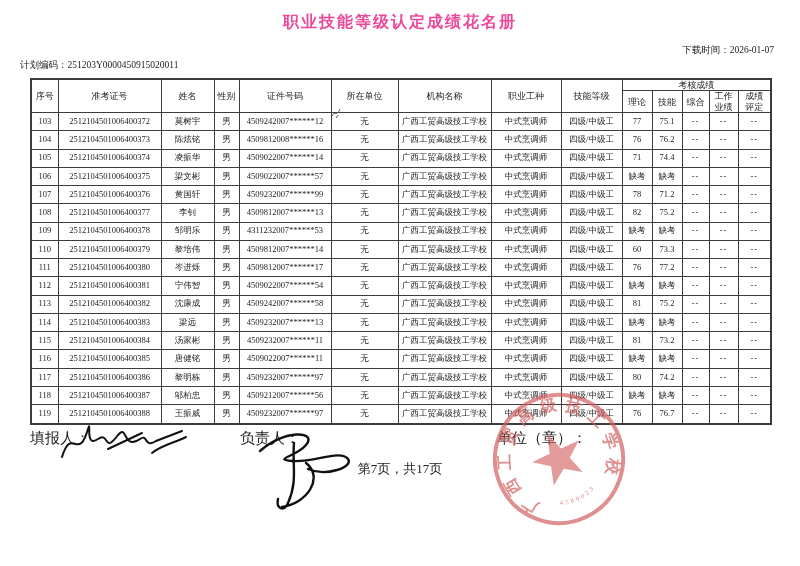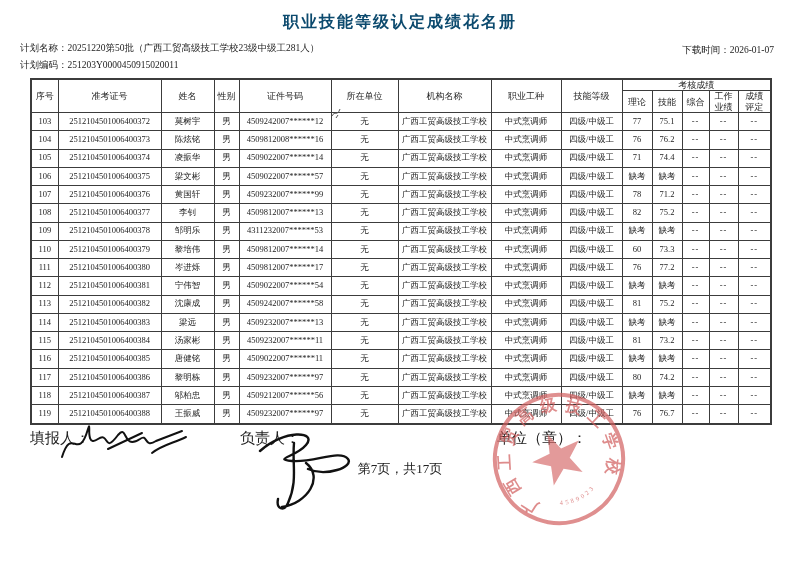--- a/index.html
+++ b/index.html
@@ -2,21 +2,21 @@
 <html><head>
 <meta charset="utf-8">
 <style>
   html,body{margin:0;padding:0;background:#888;}
   .page{
     position:relative;width:800px;height:566px;background:#ffffff;overflow:hidden;
     font-family:"Liberation Serif","DejaVu Serif",serif;color:#1a1a1a;
   }
   .doc-title{
     position:absolute;top:12px;left:0;width:100%;text-align:center;
-    font-size:16px;font-weight:bold;letter-spacing:2px;color:#0c4a6e;
+    font-size:16px;font-weight:bold;letter-spacing:2px;color:#ec4899;
   }
   .meta{position:absolute;font-size:9.5px;color:#222;white-space:nowrap;}
   .meta-plan-name{top:42px;left:20px;}
   .meta-plan-code{top:59px;left:20px;}
   .meta-download{top:44px;right:26px;}
   .meta-exam{top:61px;right:26px;}
 
   table.roster{
     position:absolute;left:30px;top:78px;width:740px;height:347px;
     border-collapse:collapse;table-layout:fixed;
@@ -44,23 +44,20 @@
   .seal text{font-family:"Liberation Serif","DejaVu Serif",serif;}
   .ink-smudge{position:absolute;left:330px;top:106px;}
 </style>
 </head>
 <body>
 
 <div class="page">
 
   <div class="doc-title">职业技能等级认定成绩花名册</div>
 
-  <div class="meta meta-plan-name">
-    <span>计划名称：</span><span>20251220第50批（广西工贸高级技工学校23级中级工281人）</span>
-  </div>
   <div class="meta meta-plan-code">
     <span>计划编码：</span><span>251203Y0000450915020011</span>
   </div>
   <div class="meta meta-download">
     <span>下载时间：</span><span>2026-01-07</span>
   </div>
 
   <table class="roster">
     <colgroup>
       <col style="width:27px">

